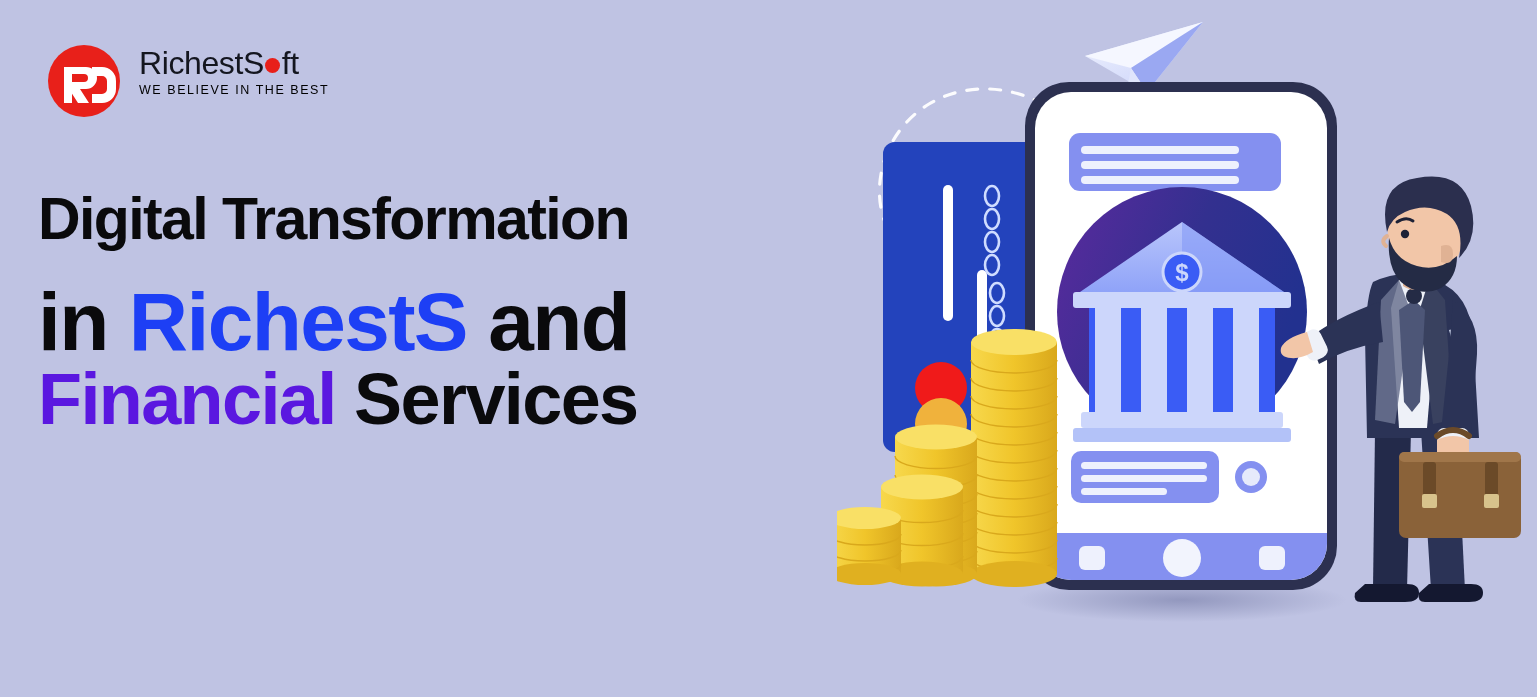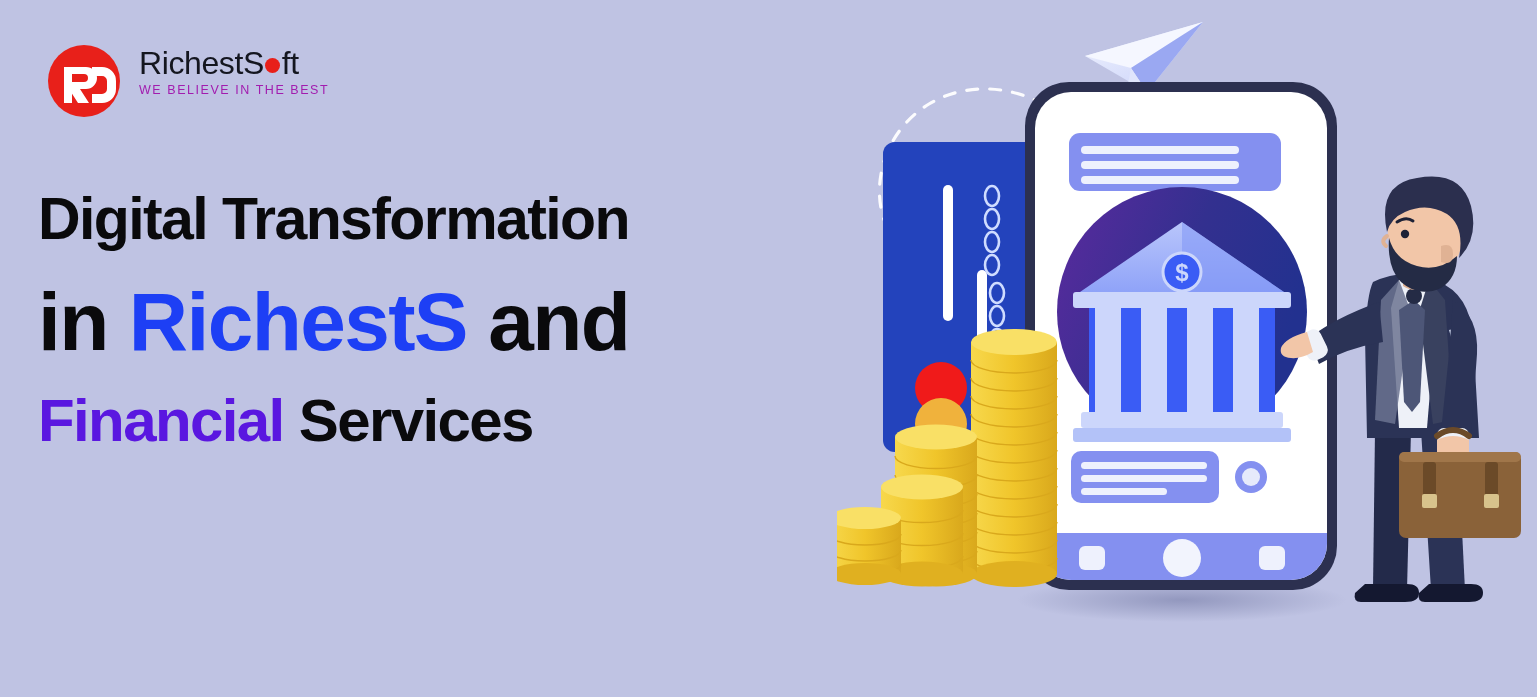--- a/index.html
+++ b/index.html
@@ -17,30 +17,30 @@
 
   
   #logo { position:absolute; left:48px; top:45px; display:flex; gap:19px; }
   #logo-mark { width:72px; height:72px; border-radius:50%; background:#e8201a; position:relative; flex:none; }
   #logo-mark svg { position:absolute; left:0; top:0; }
   #logo-text { display:flex; flex-direction:column; gap:4px; padding-top:2px; }
   #logo-word { font-size:32px; font-weight:400; color:#14161f; letter-spacing:-0.4px;
                line-height:1; white-space:nowrap; display:flex; align-items:baseline; }
   .dot-o { display:inline-block; width:15px; height:15px; border-radius:50%;
            background:#e8201a; margin:0 1.5px; transform:translateY(-1px); }
-  #logo-tag { font-size:12.5px; font-weight:400; color:#a21caf; letter-spacing:1.55px;
+  #logo-tag { font-size:12.5px; font-weight:400; color:#000000; letter-spacing:1.55px;
               white-space:nowrap; }
 
   
   #headline { position:absolute; left:38px; top:190px; }
   .hl-line { font-weight:700; color:#0a0a0c; letter-spacing:-1.6px; white-space:nowrap;
              font-stretch:condensed; }
   #hl1 { font-size:59px; line-height:1.0; }
   #hl2 { font-size:82px; line-height:1.0; margin-top:32px; }
-  #hl3 { font-size:60px; line-height:1.0; margin-top:28px; }
+  #hl3 { font-size:72px; line-height:1.0; }
   .accent-blue   { color:#1d3ff5; }
   .accent-purple { color:#5a17e0; }
 
   
   #art { position:absolute; right:0; top:0; width:700px; height:697px; }
   #art svg { display:block; }
 </style>
 </head>
 <body>
 

